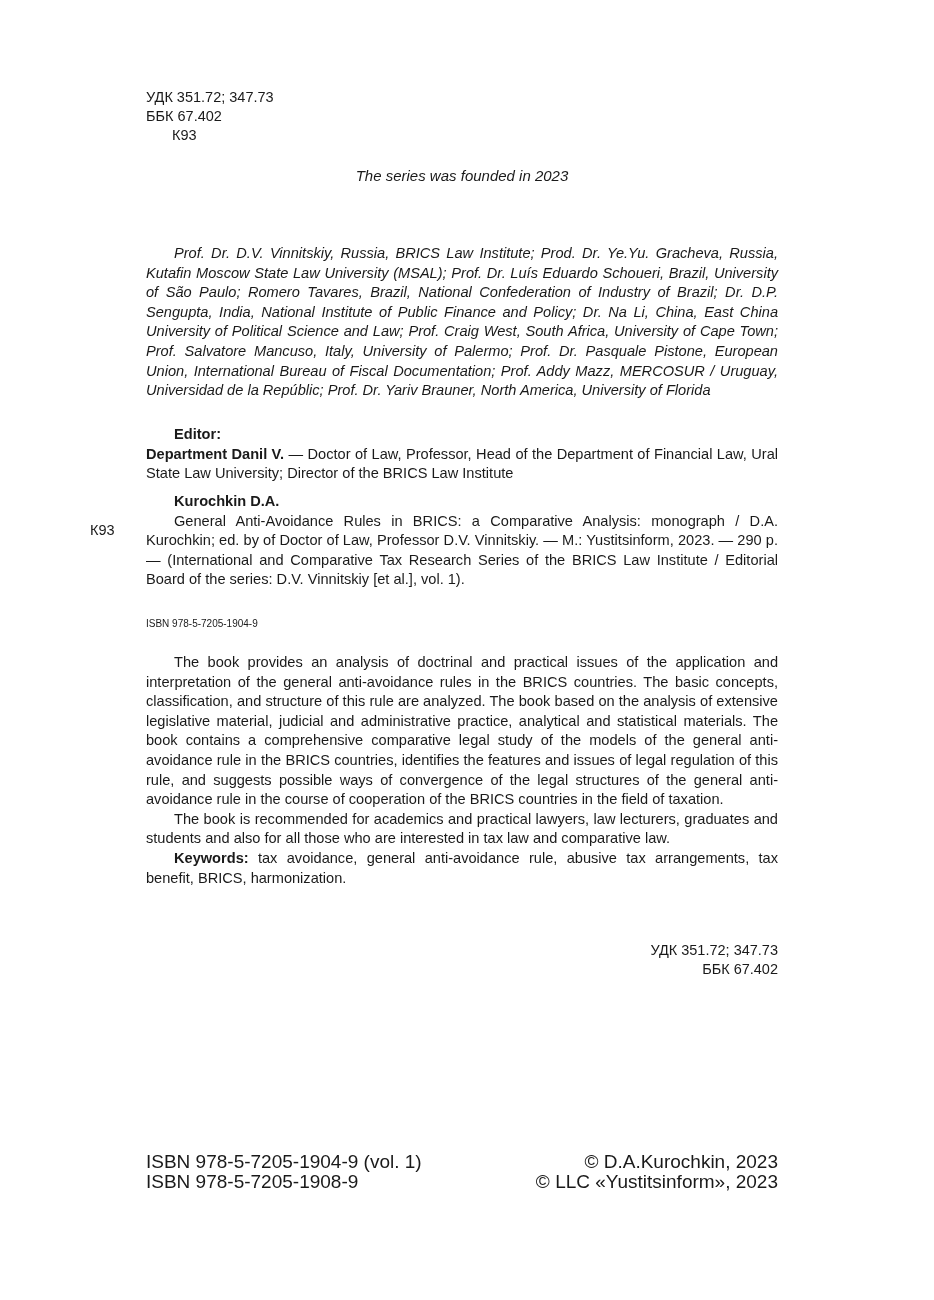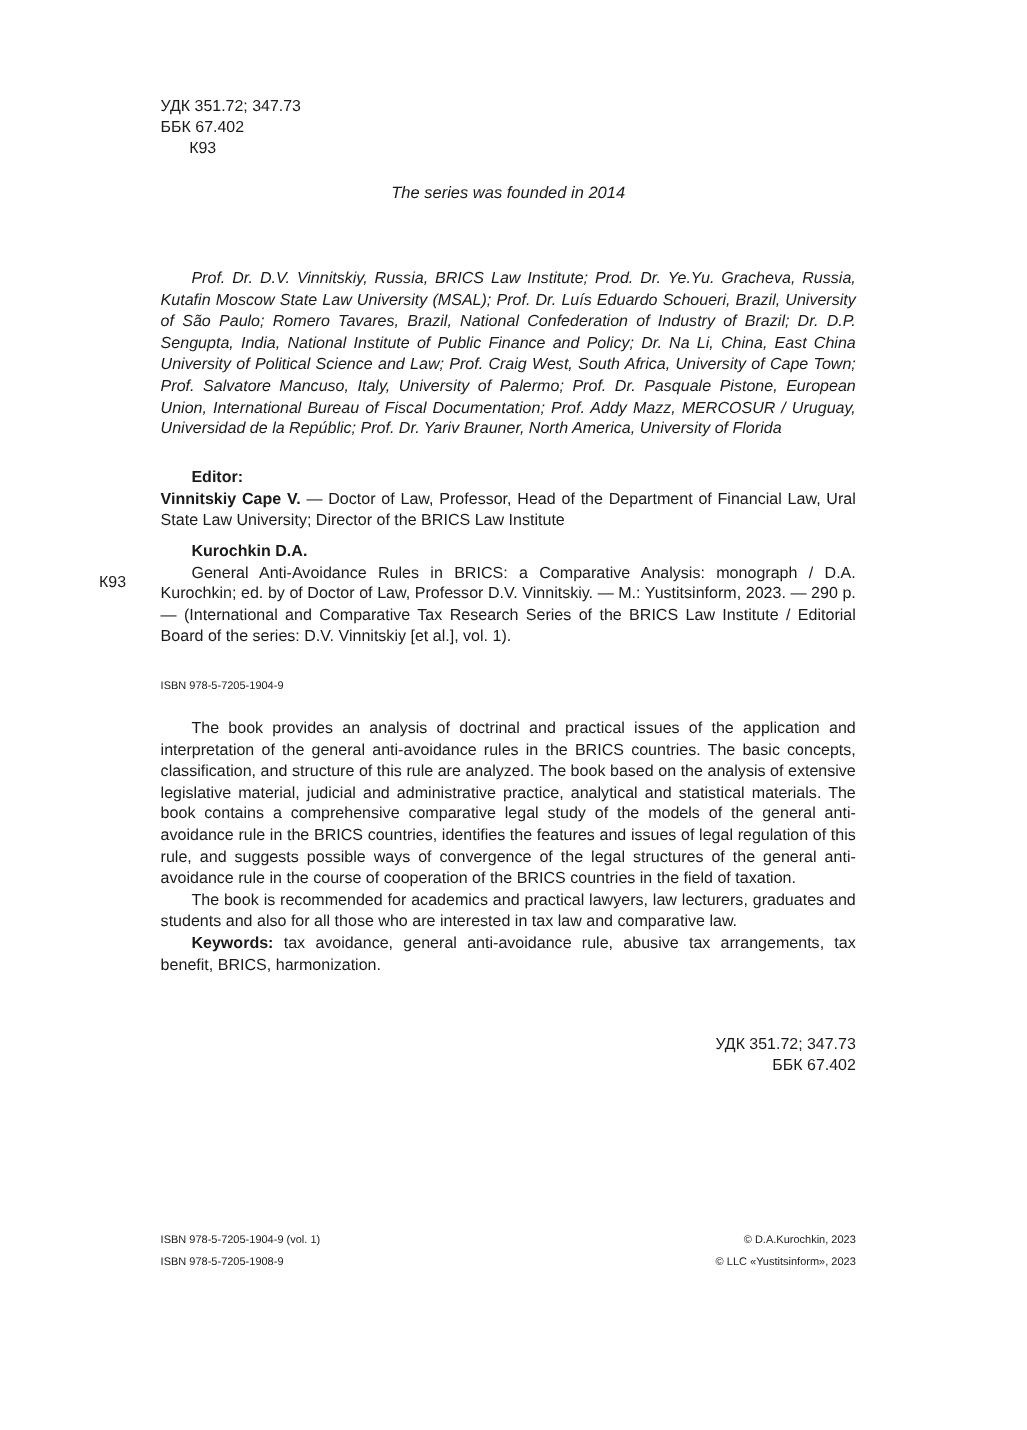--- a/index.html
+++ b/index.html
@@ -102,51 +102,51 @@
     top: 941px;
     width: 632px;
     text-align: right;
     font-size: 14.5px;
     line-height: 19px;
   }
 
   .footer {
     position: absolute;
     left: 146px;
-    top: 1118px;
+    top: 1152px;
     width: 632px;
-    font-size: 10px;
+    font-size: 19px;
     line-height: 19.5px;
   }
   .footer-row {
     display: flex;
     justify-content: space-between;
   }
   .footer-left { text-align: left; }
   .footer-right { text-align: right; }
 </style>
 </head>
 <body>
 
 <div class="page">
 
   <div class="udk-block">
     <div>УДК 351.72; 347.73</div>
     <div>ББК 67.402</div>
     <div class="udk-indent">К93</div>
   </div>
 
-  <div class="series-founded">The series was founded in 2014</div>
+  <div class="series-founded">The series was founded in 2023</div>
 
 
   <div class="block board-body indent">Prof. Dr. D.V. Vinnitskiy, Russia, BRICS Law Institute; Prod. Dr. Ye.Yu. Gracheva, Russia, Kutafin Moscow State Law University (MSAL); Prof. Dr. Luís Eduardo Schoueri, Brazil, University of São Paulo; Romero Tavares, Brazil, National Confederation of Industry of Brazil; Dr. D.P. Sengupta, India, National Institute of Public Finance and Policy; Dr. Na Li, China, East China University of Political Science and Law; Prof. Craig West, South Africa, University of Cape Town; Prof. Salvatore Mancuso, Italy, University of Palermo; Prof. Dr. Pasquale Pistone, European Union, International Bureau of Fiscal Documentation; Prof. Addy Mazz, MERCOSUR / Uruguay, Universidad de la Repúblic; Prof. Dr. Yariv Brauner, North America, University of Florida</div>
 
   <div class="block editor-block">
     <div class="ehead">Editor:</div>
-    <div><b>Vinnitskiy Cape V.</b><span> — Doctor of Law, Professor, Head of the Department of Financial Law, Ural State Law University; Director of the BRICS Law Institute</span></div>
+    <div><b>Department Danil V.</b><span> — Doctor of Law, Professor, Head of the Department of Financial Law, Ural State Law University; Director of the BRICS Law Institute</span></div>
   </div>
 
   <div class="k93-left">К93</div>
 
   <div class="block card-block">
     <div class="cauthor">Kurochkin D.A.</div>
     <div class="indent">General Anti-Avoidance Rules in BRICS: a Comparative Analysis: monograph / D.A. Kurochkin; ed. by of Doctor of Law, Professor D.V. Vinnitskiy. — M.: Yustitsinform, 2023. — 290 p. — (International and Comparative Tax Research Series of the BRICS Law Institute / Editorial Board of the series: D.V. Vinnitskiy [et al.], vol. 1).</div>
   </div>
 
   <div class="isbn-main">ISBN 978-5-7205-1904-9</div>

